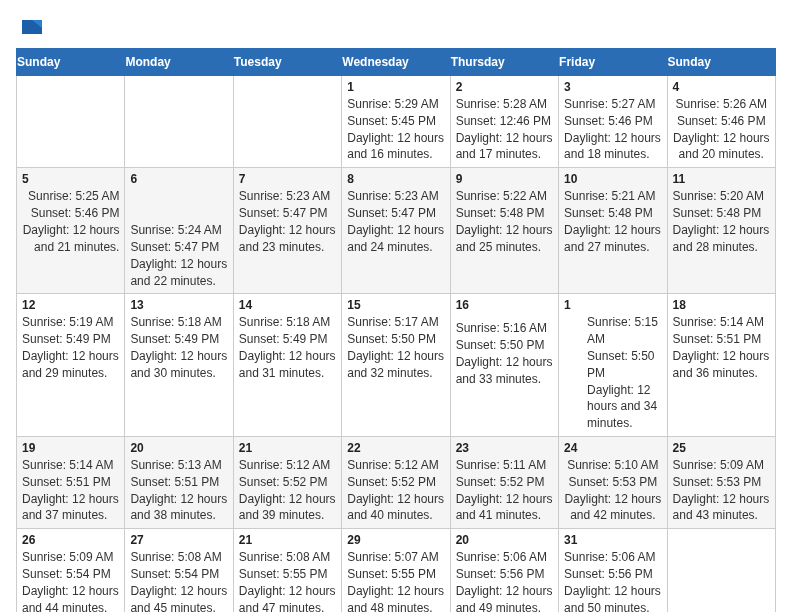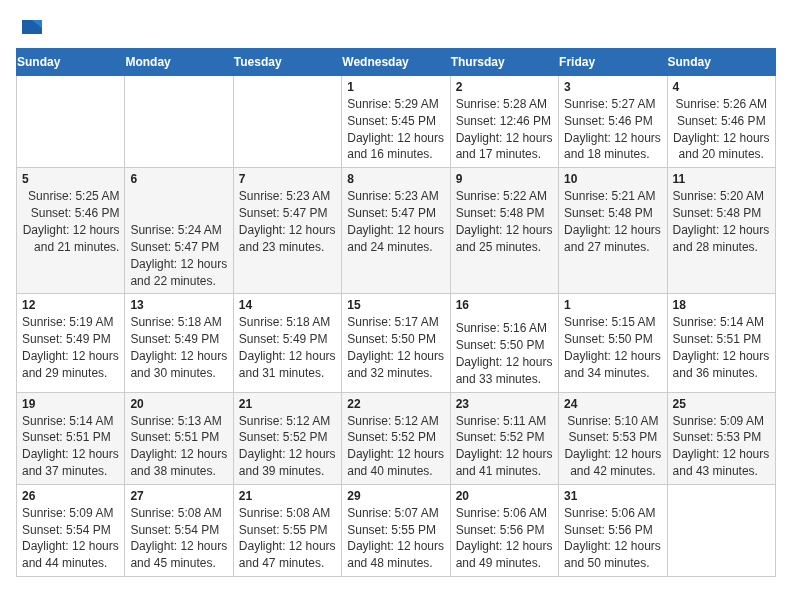--- a/index.html
+++ b/index.html
@@ -215,21 +215,21 @@
 Daylight: 12 hours and 32 minutes.</div>
         </td>
         <td>
           <span class="day-num">16</span>
           <div class="day-info" style="white-space: pre-line; margin-top: 8px;">Sunrise: 5:16 AM
 Sunset: 5:50 PM
 Daylight: 12 hours and 33 minutes.</div>
         </td>
         <td>
           <span class="day-num">1</span>
-          <div class="day-info" style="white-space: pre-line;">Sunrise: 5:15 AM
+          <div class="day-info" style="white-space: pre-line; margin-left: 23px;">Sunrise: 5:15 AM
 Sunset: 5:50 PM
 Daylight: 12 hours and 34 minutes.</div>
         </td>
         <td>
           <span class="day-num">18</span>
           <div class="day-info" style="white-space: pre-line;">Sunrise: 5:14 AM
 Sunset: 5:51 PM
 Daylight: 12 hours and 36 minutes.</div>
         </td>
       </tr>

